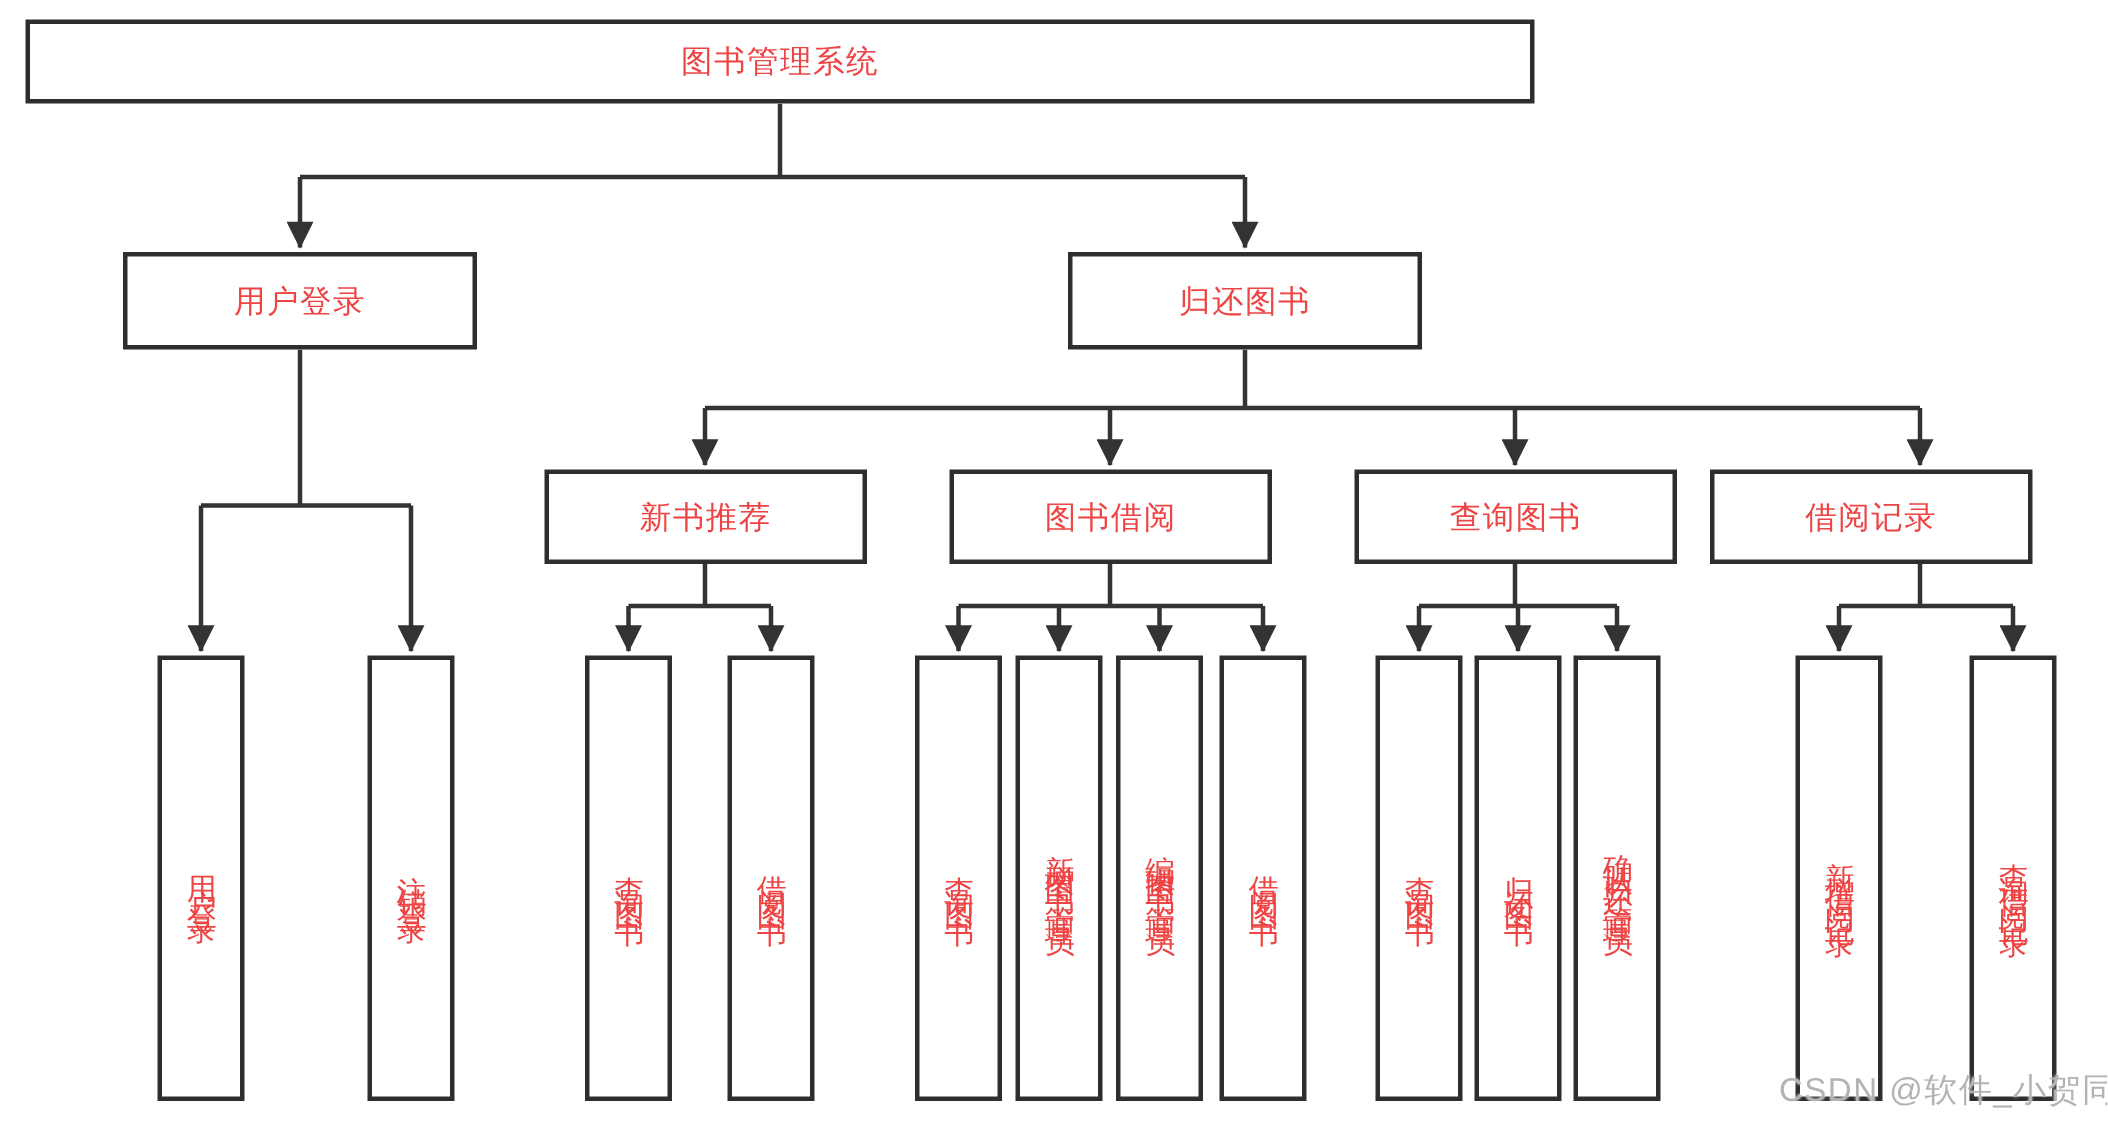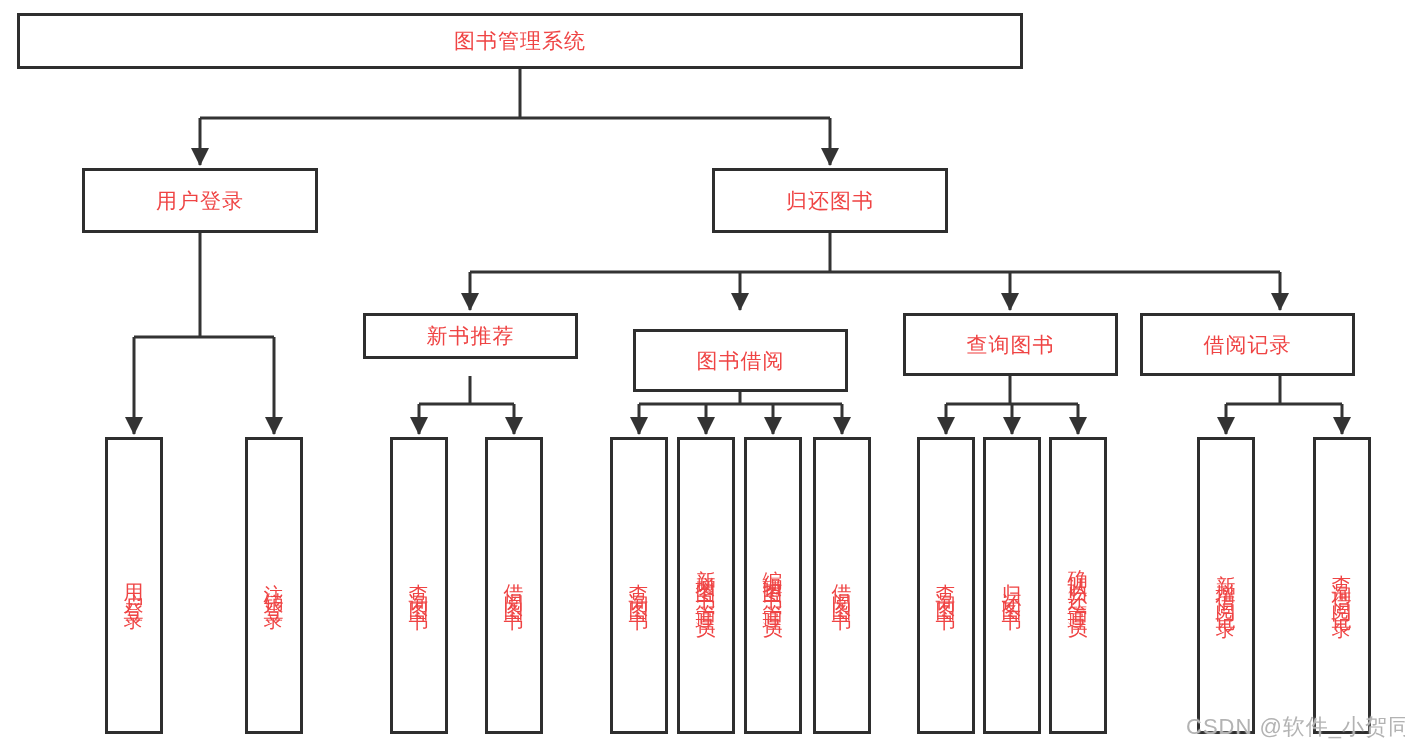--- a/index.html
+++ b/index.html
@@ -93,24 +93,24 @@
     <span>图书管理系统</span>
   </div>
 
   <div class="node h" style="left:82px;top:168px;width:236px;height:65px;">
     <span>用户登录</span>
   </div>
   <div class="node h" style="left:712px;top:168px;width:236px;height:65px;">
     <span>归还图书</span>
   </div>
 
-  <div class="node h" style="left:363px;top:313px;width:215px;height:46px;font-family:Liberation Mono, monospace;">
+  <div class="node h" style="left:363px;top:313px;width:215px;height:63px;font-family:Liberation Mono, monospace;">
     <span>新书推荐</span>
   </div>
-  <div class="node h" style="left:633px;top:329px;width:215px;height:63px;">
+  <div class="node h" style="left:633px;top:313px;width:215px;height:63px;">
     <span>图书借阅</span>
   </div>
   <div class="node h" style="left:903px;top:313px;width:215px;height:63px;">
     <span>查询图书</span>
   </div>
   <div class="node h" style="left:1140px;top:313px;width:215px;height:63px;">
     <span>借阅记录</span>
   </div>
 
   <div class="node v" style="left:105px;top:437px;width:58px;height:297px;">

